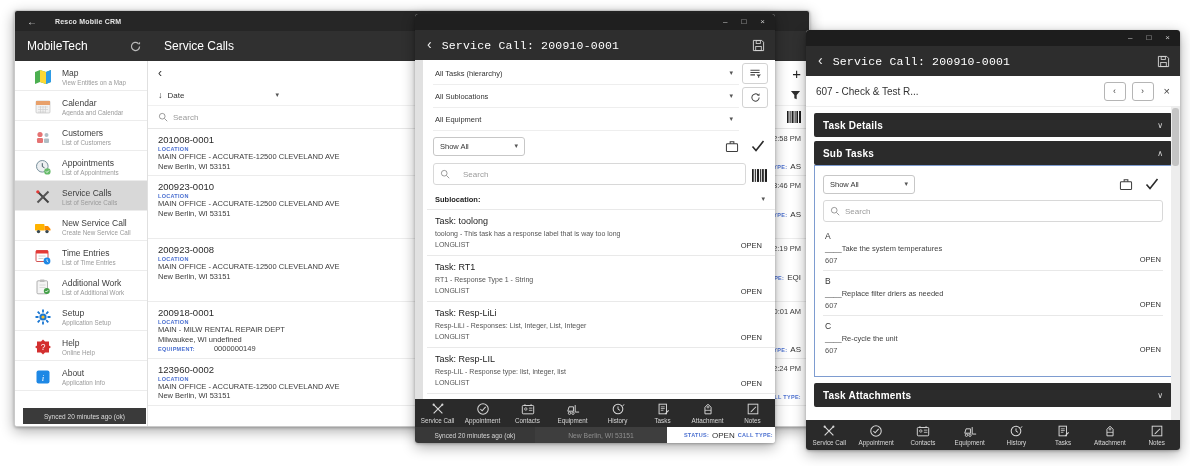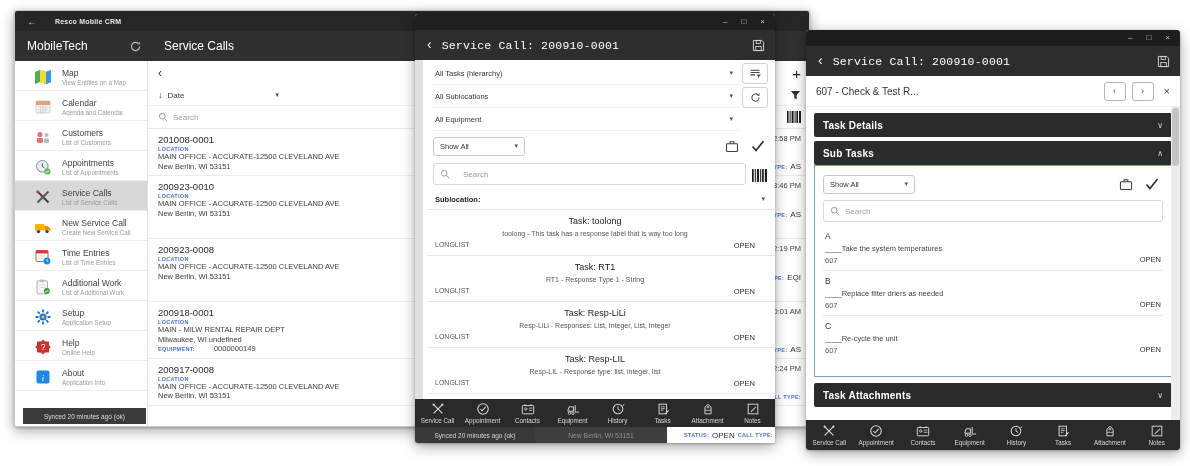--- a/index.html
+++ b/index.html
@@ -65,21 +65,21 @@
   .showall{display:flex;align-items:center;height:30px;padding:0 6px;}
   .select{width:92px;height:19px;border:1px solid #c7c7c7;border-radius:3px;display:flex;align-items:center;padding:0 6px;box-sizing:border-box;}
   .select span:first-child{font-size:7.5px;color:#333;flex:1;}
   .showall .ricons{margin-left:auto;display:flex;gap:12px;align-items:center;padding-right:4px;}
   .srchbox{height:20px;border:1px solid #d8d8d8;border-radius:3px;display:flex;align-items:center;gap:5px;padding:0 6px;margin:2px 6px 4px 6px;}
   .srchrow{display:flex;align-items:center;}
   .srchrow .srchbox{flex:1;margin-right:6px;}
   .srchrow svg{margin-right:8px;}
   .subloc{height:20px;display:flex;align-items:center;padding:0 10px 0 8px;border-bottom:1px solid #e9e9e9;}
   .subloc b{font-size:7.5px;color:#222;flex:1;}
-  .taskrow{padding:6px 20px 5px 8px;border-bottom:1px solid #e9e9e9;text-align:center;}
+  .taskrow{padding:6px 13px 5px 8px;border-bottom:1px solid #e9e9e9;}
   .ttl{font-size:9px;color:#222;line-height:11px;}
   .tdesc{font-size:7px;color:#555;margin-top:2px;line-height:9px;}
   .tline{display:flex;margin-top:3px;}
   .tcode{font-size:7px;color:#555;}
   .topen{margin-left:auto;font-size:7.5px;color:#2e2e2e;}
   .toolbar{position:absolute;left:0;right:0;height:28px;background:#2a2a2a;display:flex;align-items:stretch;}
   #winB .toolbar{bottom:16px;}
   #winC .toolbar{bottom:0;height:30px;}
   .titem{flex:1;display:flex;flex-direction:column;align-items:center;justify-content:center;gap:1px;}
   .tlab{font-size:6.3px;color:#d8d8d8;white-space:nowrap;}
@@ -384,21 +384,21 @@
               <span class="lblue">STATUS:</span>
               <span class="rval">OPEN</span>
               <span class="lblue">CALL TYPE:</span>
               <span class="rval">AS</span>
             </div>
         </div>
       </div>
 
       <div class="rowA">
         <div class="rowA-l">
-          <div class="rid">200917-0008</div>
+          <div class="rid">123960-0002</div>
           <div class="lblue">LOCATION</div>
           <div class="radr">MAIN OFFICE - ACCURATE-12500 CLEVELAND AVE</div>
           <div class="radr">New Berlin, WI 53151</div>
         </div>
         <div class="rowA-r">
           <div class="rdate">9/17/2020 12:24 PM</div>
           <div class="rstat">
               <span class="lblue">STATUS:</span>
               <span class="rval">OPEN</span>
               <span class="lblue">CALL TYPE:</span>

